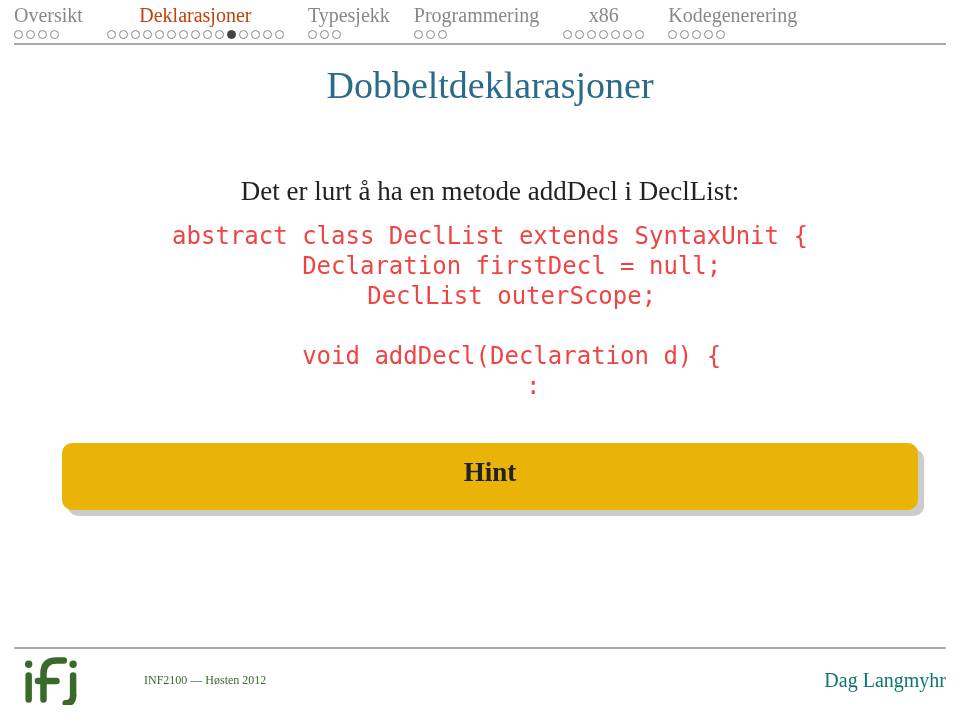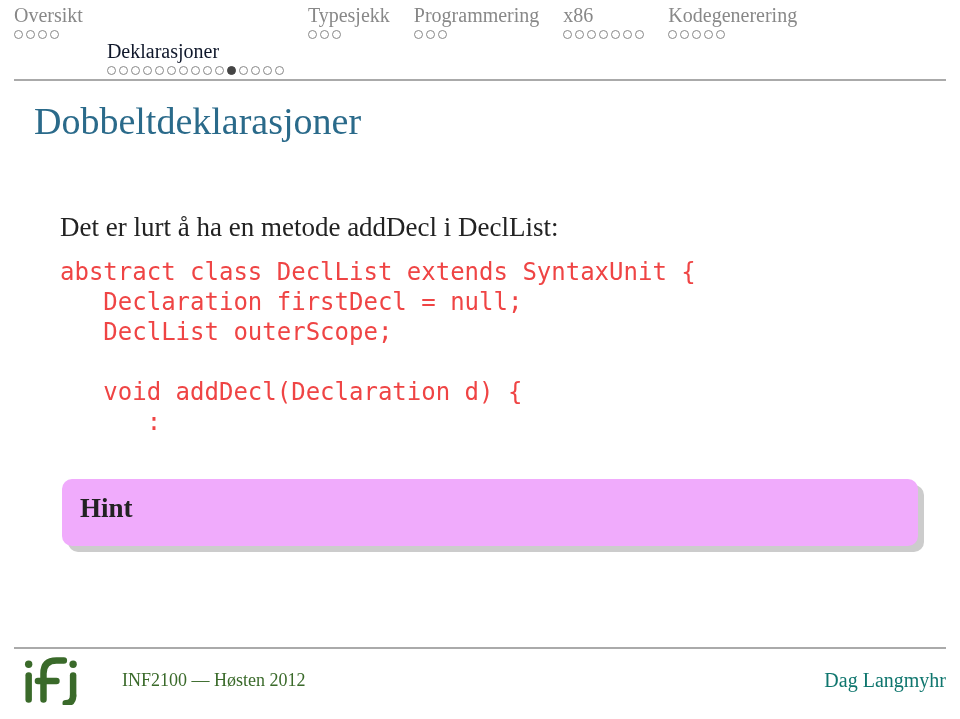--- a/index.html
+++ b/index.html
@@ -1,52 +1,52 @@
 <!DOCTYPE html>
 <html><head>
 <meta charset="utf-8">
 <style>
   * { box-sizing: border-box; margin: 0; padding: 0; }
   html, body { width: 960px; height: 719px; font-family: Georgia, 'Times New Roman', serif; background: #fff; overflow: hidden; }
-  .slide { width: 960px; height: 719px; position: relative; display: flex; flex-direction: column; }
+  .slide { width: 960px; height: 719px; position: relative; display: flex; flex-direction: column; text-align: center; }
   
   
   .nav { display: flex; padding: 4px 14px 0 14px; }
   .nav-item { display: flex; flex-direction: column; margin-right: 24px; }
   .nav-label { font-size: 20px; color: #888; font-family: Georgia, serif; }
-  .nav-label.active { color: #0f172a; margin-top: 36px; }
+  .nav-label.active { color: #c2410c; }
   .dots { display: flex; gap: 3px; margin-top: 3px; }
   .dot { width: 9px; height: 9px; border: 1px solid #888; border-radius: 50%; }
   .dot.current { background: #444; border-color: #444; }
   .nav-rule { height: 2px; background: #aaa; margin: 4px 14px 0 14px; }
   
   
   .subsection { font-size: 20px; color: #888; padding: 4px 14px 0 14px; font-family: Georgia, serif; }
   
   
   .title { font-size: 38px; color: #2a6a8a; font-weight: normal; padding: 18px 14px 0 18px; font-family: Georgia, serif; margin-left: 16px; }
   
   
   .body { padding: 68px 40px 0 60px; flex: 1; }
   .lead { font-size: 27px; color: #222; font-family: Georgia, serif; line-height: 1.2; margin-bottom: 14px; }
   .code { font-family: 'Lucida Sans Typewriter', 'DejaVu Sans Mono', Consolas, monospace; font-size: 24px; color: #ef4444; white-space: pre; line-height: 1.25; margin-bottom: 42px; }
   
   
   .hint-wrap { position: relative; margin: 0 2px; }
   .hint-shadow { position: absolute; top: 6px; left: 6px; right: -6px; bottom: -6px; background: #ccc; border-radius: 10px; z-index: 0; }
-  .hint-box { position: relative; background: #f0abfc; border-radius: 10px; padding: 14px 18px 16px 18px; z-index: 1; }
+  .hint-box { position: relative; background: #eab308; border-radius: 10px; padding: 14px 18px 16px 18px; z-index: 1; }
   .hint-title { font-family: Georgia, serif; font-weight: bold; font-size: 27px; color: #222; margin-bottom: 6px; }
   .hint-text { font-family: Georgia, serif; font-size: 27px; color: #222; line-height: 1.25; }
   
   
   .footer { position: absolute; bottom: 0; left: 0; right: 0; height: 72px; }
   .foot-rule { height: 2px; background: #aaa; margin: 0 14px 6px 14px; }
   .foot-row { display: flex; align-items: center; padding: 0 14px; }
   .logo { width: 96px; height: 50px; display: flex; align-items: center; justify-content: center; }
-  .course { font-family: Georgia, serif; font-size: 18px; color: #3a6a2a; margin-left: 12px; }
+  .course { font-family: Georgia, serif; font-size: 12px; color: #3a6a2a; margin-left: 34px; }
   .author { font-family: Georgia, serif; font-size: 20px; color: #0f766e; margin-left: auto; }
 </style>
 </head>
 <body>
 
 <div class="slide">
 
   <div class="nav" id="nav">
       <div class="nav-item">
         <div class="nav-label">Oversikt</div>

